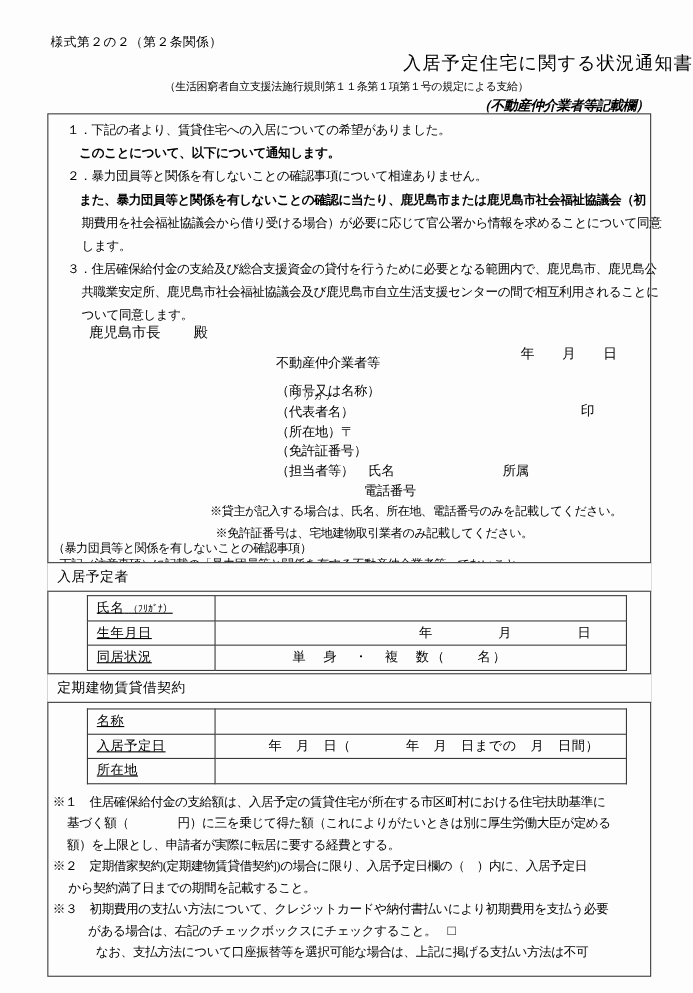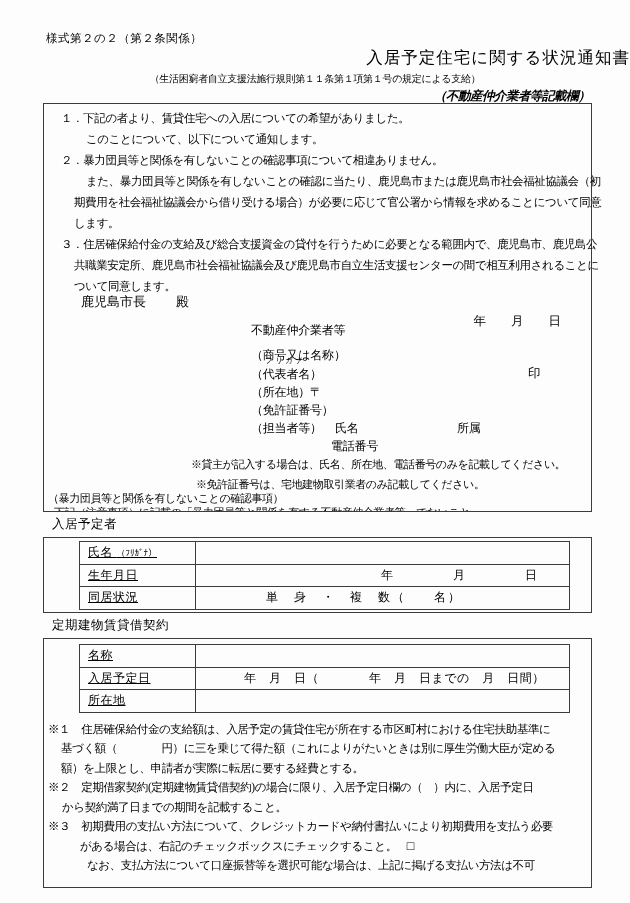--- a/index.html
+++ b/index.html
@@ -24,21 +24,21 @@
   }
   .box {
     position:absolute; left:43px; top:103px;
     width:547px; height:783px;
     border:1.5px solid #3c3c3c;
     background:#fdfdfd;
   }
   .jp { font-size:11.5px; letter-spacing:-0.4px; }
   .jp-sm { font-size:11px; letter-spacing:-0.4px; }
   .ind-num { left:17px; }
-  .ind-first { left:42px; }
+  .ind-first { left:28px;font-weight:bold; }
   .ind-wrap { left:30px; }
   .mayor { left:37px; top:189px; font-size:13px; }
   .mayor .sp { display:inline-block; width:30px; }
   .date-line { right:30px; top:209px; font-size:12.5px; }
   .agent { font-size:12px; letter-spacing:-0.2px; }
   .furigana { font-size:7.5px; letter-spacing:2.5px; }
   .seal { font-size:12.5px; }
   .band {
     position:absolute; left:-1px; right:-1px;
     height:25px;

